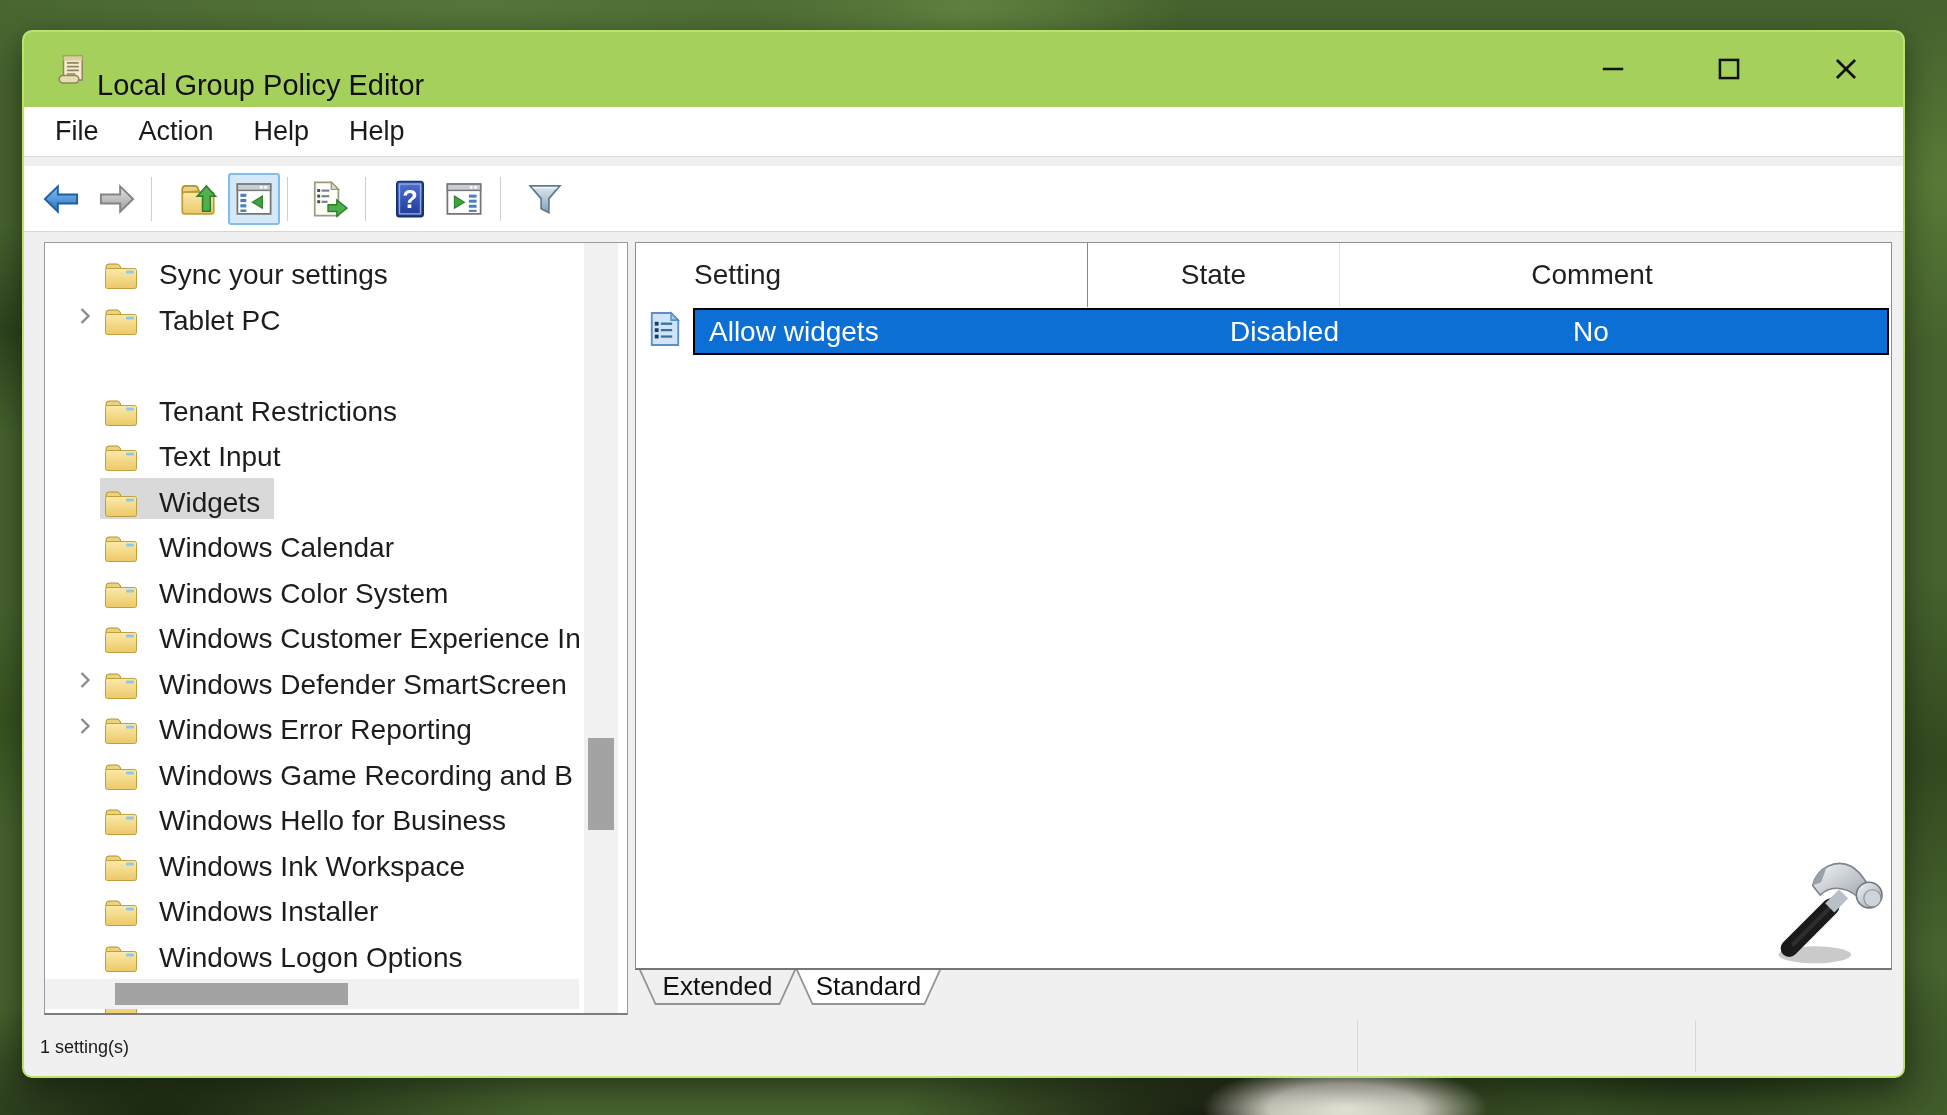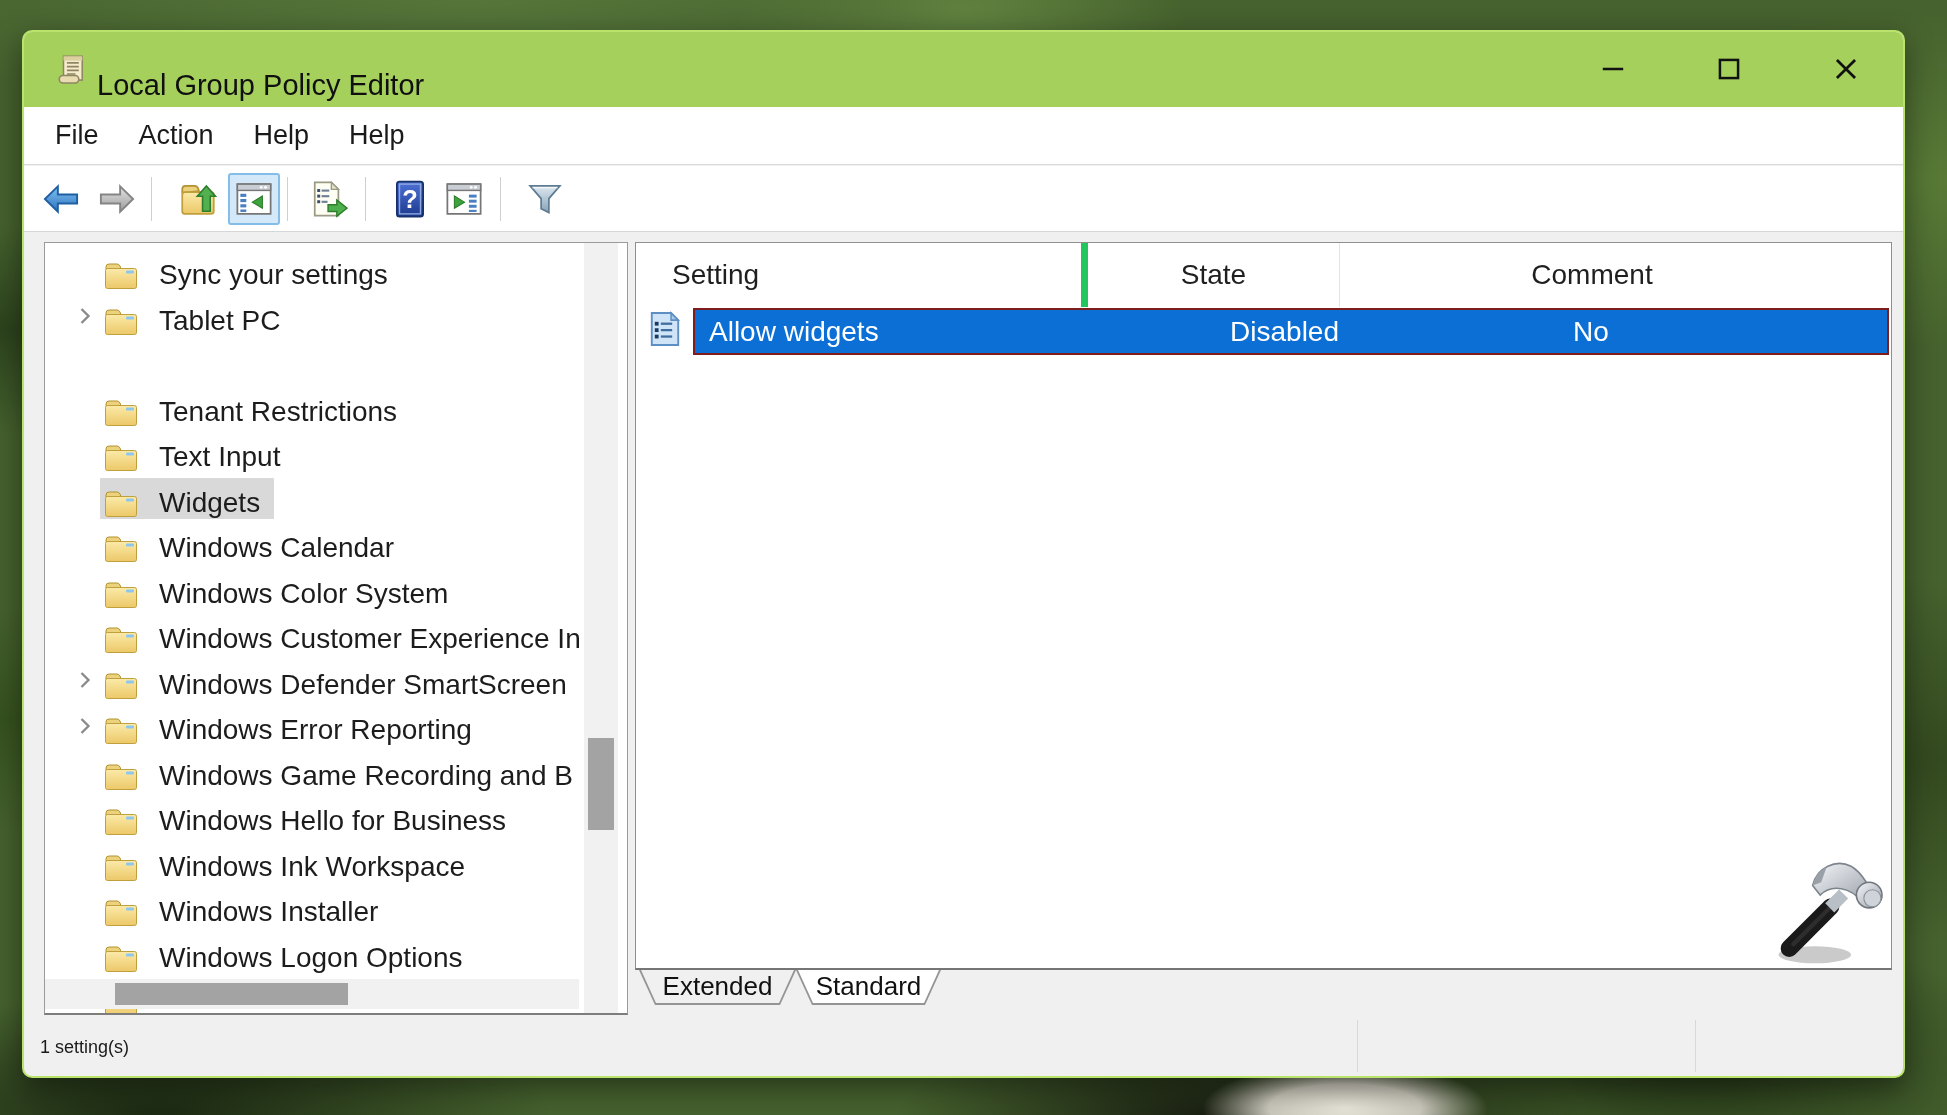--- a/index.html
+++ b/index.html
@@ -26,21 +26,21 @@
     box-shadow:0 10px 30px rgba(0,0,0,.45);overflow:hidden;box-sizing:border-box;
   }
   
   .titlebar{position:absolute;left:0;top:0;width:100%;height:75px;background:#a5d05c;}
   .title-icon{position:absolute;left:31px;top:20px;width:34px;height:34px;}
   .title-text{position:absolute;left:73px;top:16px;height:75px;line-height:75px;font-size:29px;color:#101010;}
   .win-btn{position:absolute;top:10px;width:62px;height:54px;display:flex;align-items:center;justify-content:center;}
   .win-btn svg{width:34px;height:34px;}
   .btn-min{left:1558px;} .btn-max{left:1674px;} .btn-close{left:1791px;}
   
-  .menubar{position:absolute;left:0;top:75px;width:100%;height:58px;background:#ffffff;
+  .menubar{position:absolute;left:0;top:75px;width:100%;height:50px;background:#ffffff;
     border-bottom:1px solid #dadada;display:flex;align-items:center;gap:40px;padding-left:31px;box-sizing:border-box;}
   .menu-item{font-size:27px;color:#1a1a1a;}
   
   .toolbar{position:absolute;left:0;top:134px;width:100%;height:66px;background:#ffffff;border-bottom:1px solid #d6d6d6;box-sizing:border-box;}
   .tbtn{position:absolute;top:11px;width:44px;height:44px;display:flex;align-items:center;justify-content:center;}
   .tbtn svg{width:42px;height:42px;}
   .tb-hl{position:absolute;left:204px;top:7px;width:52px;height:52px;background:#d3e9fa;border:2px solid #84bde8;border-radius:3px;box-sizing:border-box;}
   .tsep{position:absolute;top:11px;width:1px;height:44px;background:#cfcfcf;}
   
   .tree-panel{position:absolute;left:20px;top:210px;width:584px;height:773px;background:#fff;
@@ -54,25 +54,25 @@
   .tsel svg.folder{width:36px;height:30px;flex:0 0 36px;}
   .tlabel{font-size:28px;color:#1c1c1c;margin-left:20px;}
   .vscroll{position:absolute;top:0;right:9px;width:34px;height:100%;background:#f1f1f1;}
   .vthumb{position:absolute;left:4px;top:495px;width:26px;height:92px;background:#a3a3a3;}
   .hscroll{position:absolute;left:0;bottom:4px;width:534px;height:30px;background:#f1f1f1;}
   .hthumb{position:absolute;left:70px;top:4px;width:233px;height:22px;background:#a3a3a3;}
   .list-panel{position:absolute;left:611px;top:210px;width:1257px;height:728px;background:#fff;
     border:1px solid #8f8f8f;border-bottom:2px solid #757575;box-sizing:border-box;overflow:hidden;}
   .lheader{position:absolute;left:0;top:0;width:100%;height:64px;display:flex;background:#fff;}
   .hcell{font-size:28px;color:#1f1f1f;display:flex;align-items:center;}
-  .hc-setting{width:452px;padding-left:36px;box-sizing:border-box;border-right:7px solid #22c55e;}
+  .hc-setting{width:452px;padding-left:58px;box-sizing:border-box;border-right:1px solid #22c55e;}
   .hc-state{width:251px;justify-content:center;border-right:1px solid #e4e4e4;}
   .hc-comment{width:504px;justify-content:center;}
   .lrow{position:absolute;left:57px;top:65px;width:1196px;height:47px;background:#0c6fd6;
-    border:2px solid #7f1d1d;box-sizing:border-box;display:flex;align-items:center;color:#fff;font-size:28px;}
+    border:2px solid #000000;box-sizing:border-box;display:flex;align-items:center;color:#fff;font-size:28px;}
   .lrow-icon{position:absolute;left:12px;top:66px;width:34px;height:40px;}
   .lc-setting{width:393px;padding-left:14px;box-sizing:border-box;}
   .lc-state{width:251px;text-align:right;}
   .lc-comment{width:504px;text-align:center;}
   .hammer{position:absolute;left:1134px;top:608px;width:128px;height:118px;}
   
   .tab{position:absolute;top:938px;height:35px;}
   .tab-outer{position:absolute;inset:0;background:#949494;clip-path:polygon(0 0,100% 0,calc(100% - 16px) 100%,16px 100%);}
   .tab-inner{position:absolute;left:2px;right:2px;top:0;bottom:2px;clip-path:polygon(0 0,100% 0,calc(100% - 15px) 100%,15px 100%);
     display:flex;align-items:center;justify-content:center;font-size:26px;color:#111;}

